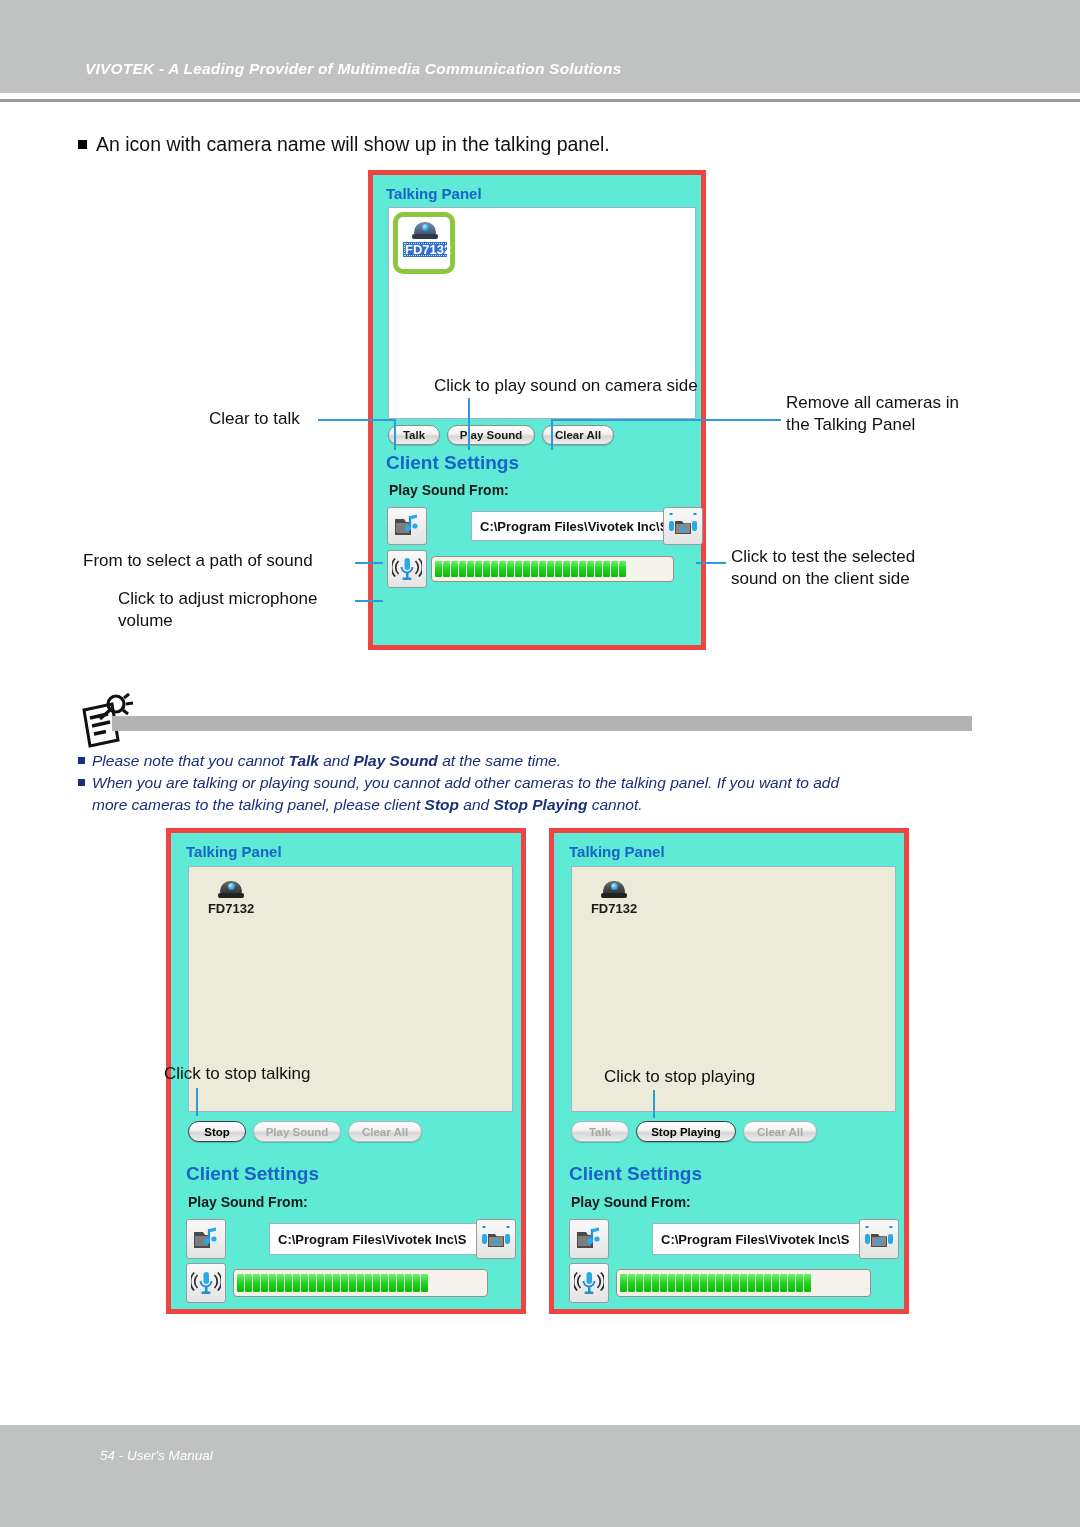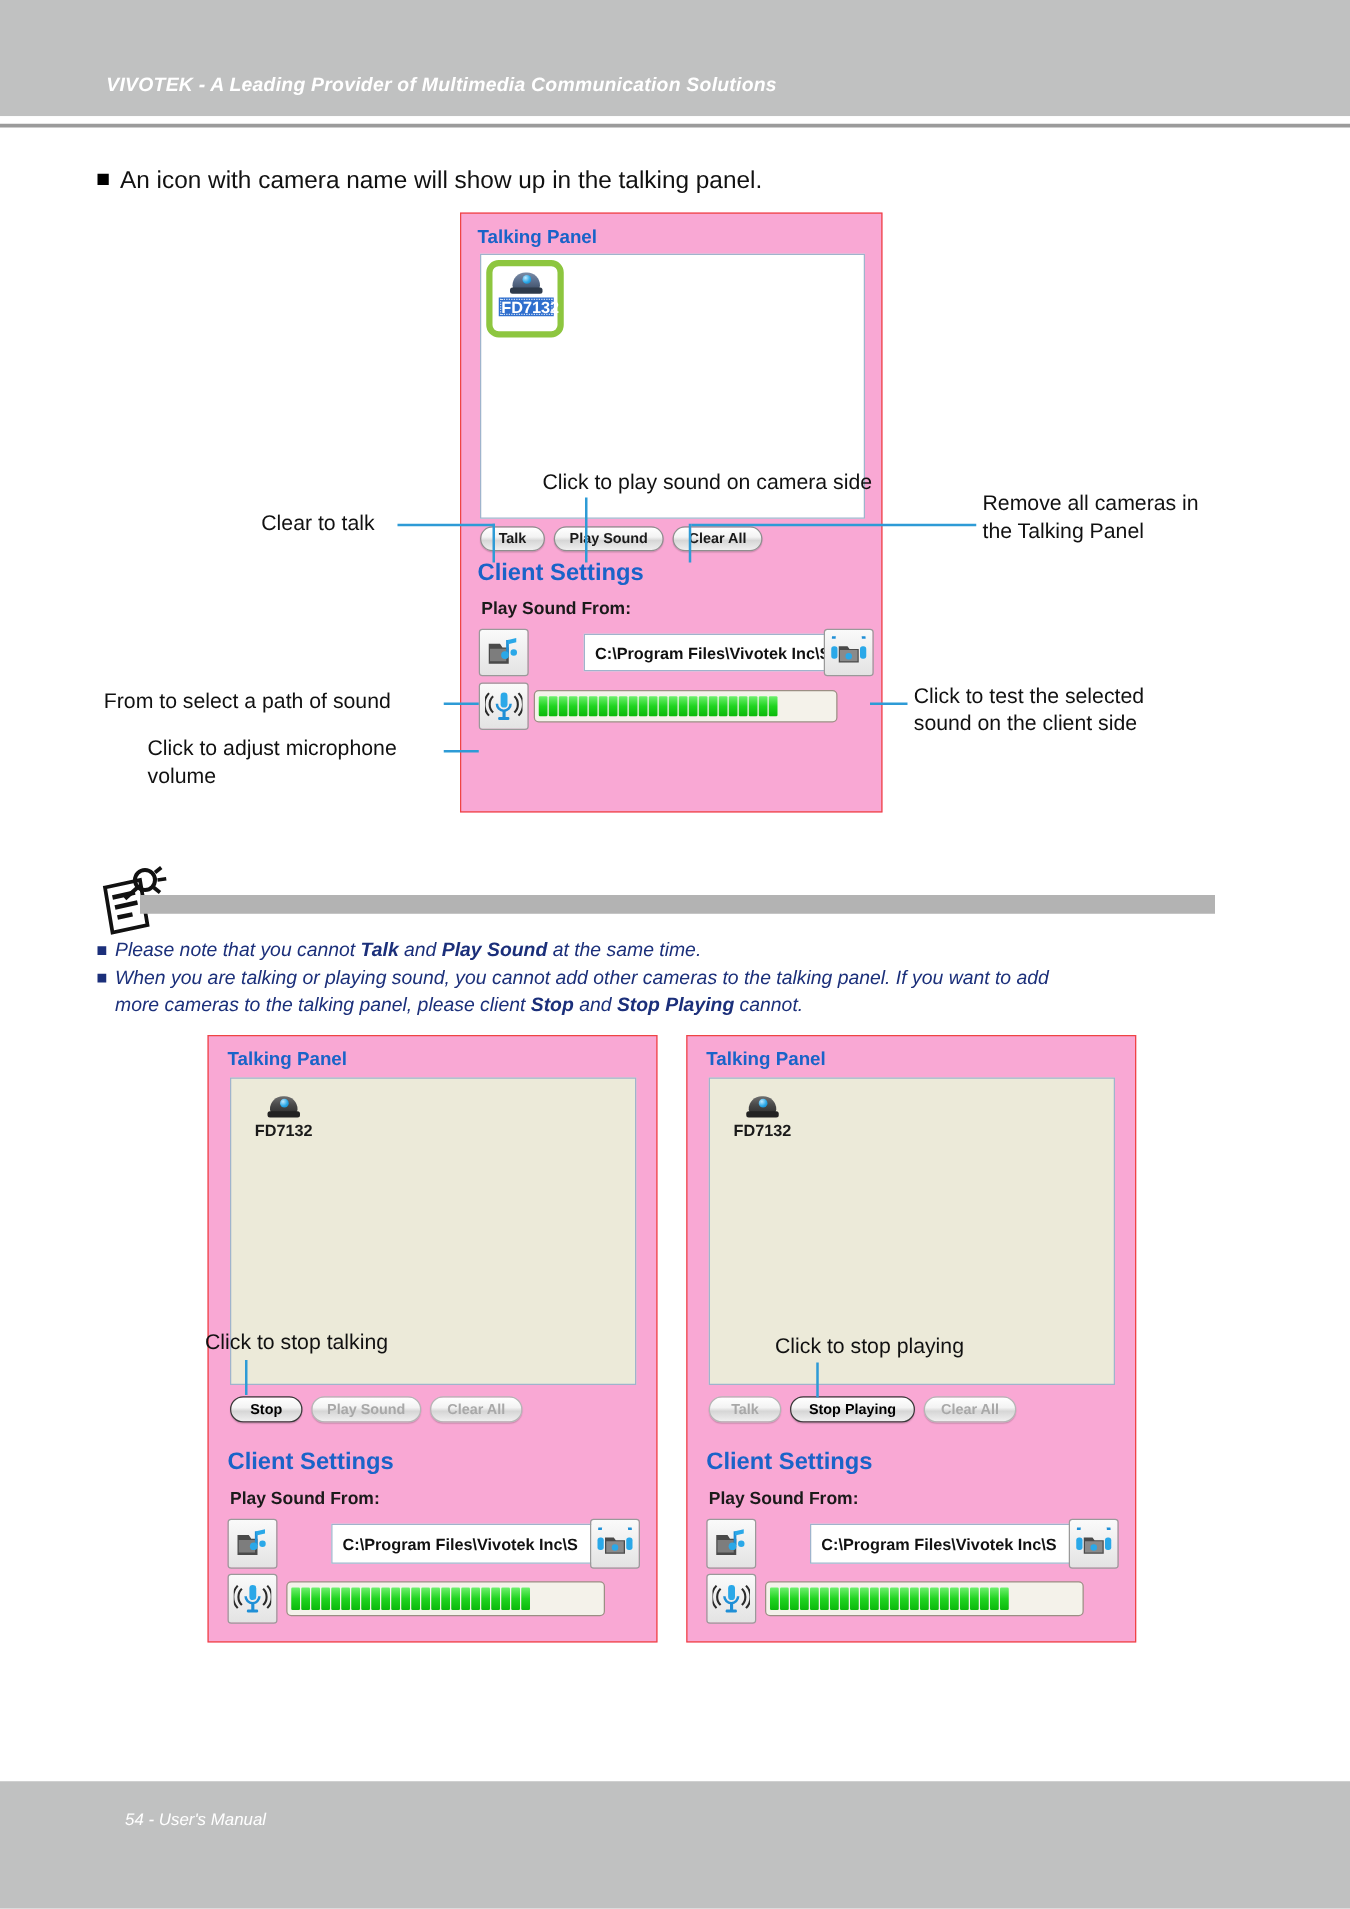--- a/index.html
+++ b/index.html
@@ -46,22 +46,22 @@
     margin-right:9px; vertical-align:2px;
   }
   .sect-head{
     position:absolute; left:78px; top:133px;
     font-size:19.5px; color:#111; white-space:nowrap;
   }
 
   
   .app-panel{
     position:absolute;
-    background:#f9a8d4;
-    border:1px solid #ef4444;
+    background:#5eead4;
+    border:5px solid #ef4444;
   }
   .panel-title{
     position:absolute;
     font-size:15px; font-weight:bold; color:#1a63c8;
     white-space:nowrap;
   }
   .cam-list{
     position:absolute;
     border:1px solid #9fb4cc;
   }
@@ -492,17 +492,17 @@
       <div class="vol-seg" style="height: 18px;"></div>
       <div class="vol-seg" style="height: 18px;"></div>
       <div class="vol-seg" style="height: 18px;"></div>
       <div class="vol-seg" style="height: 18px;"></div>
       <div class="vol-seg" style="height: 18px;"></div>
       <div class="vol-seg" style="height: 18px;"></div>
       <div class="vol-seg" style="height: 18px;"></div>
     </div>
 </div>
 
-<div class="callout" style="left:620px; top:1066px;">Click to stop playing</div>
+<div class="callout" style="left:604px; top:1066px;">Click to stop playing</div>
 <div class="ln v" style="left:653px; top:1090px; height:28px;"></div>
 
 <div class="ftr-bar"></div>
 <div class="ftr-text">54 - User's Manual</div>
 
 </body></html>

